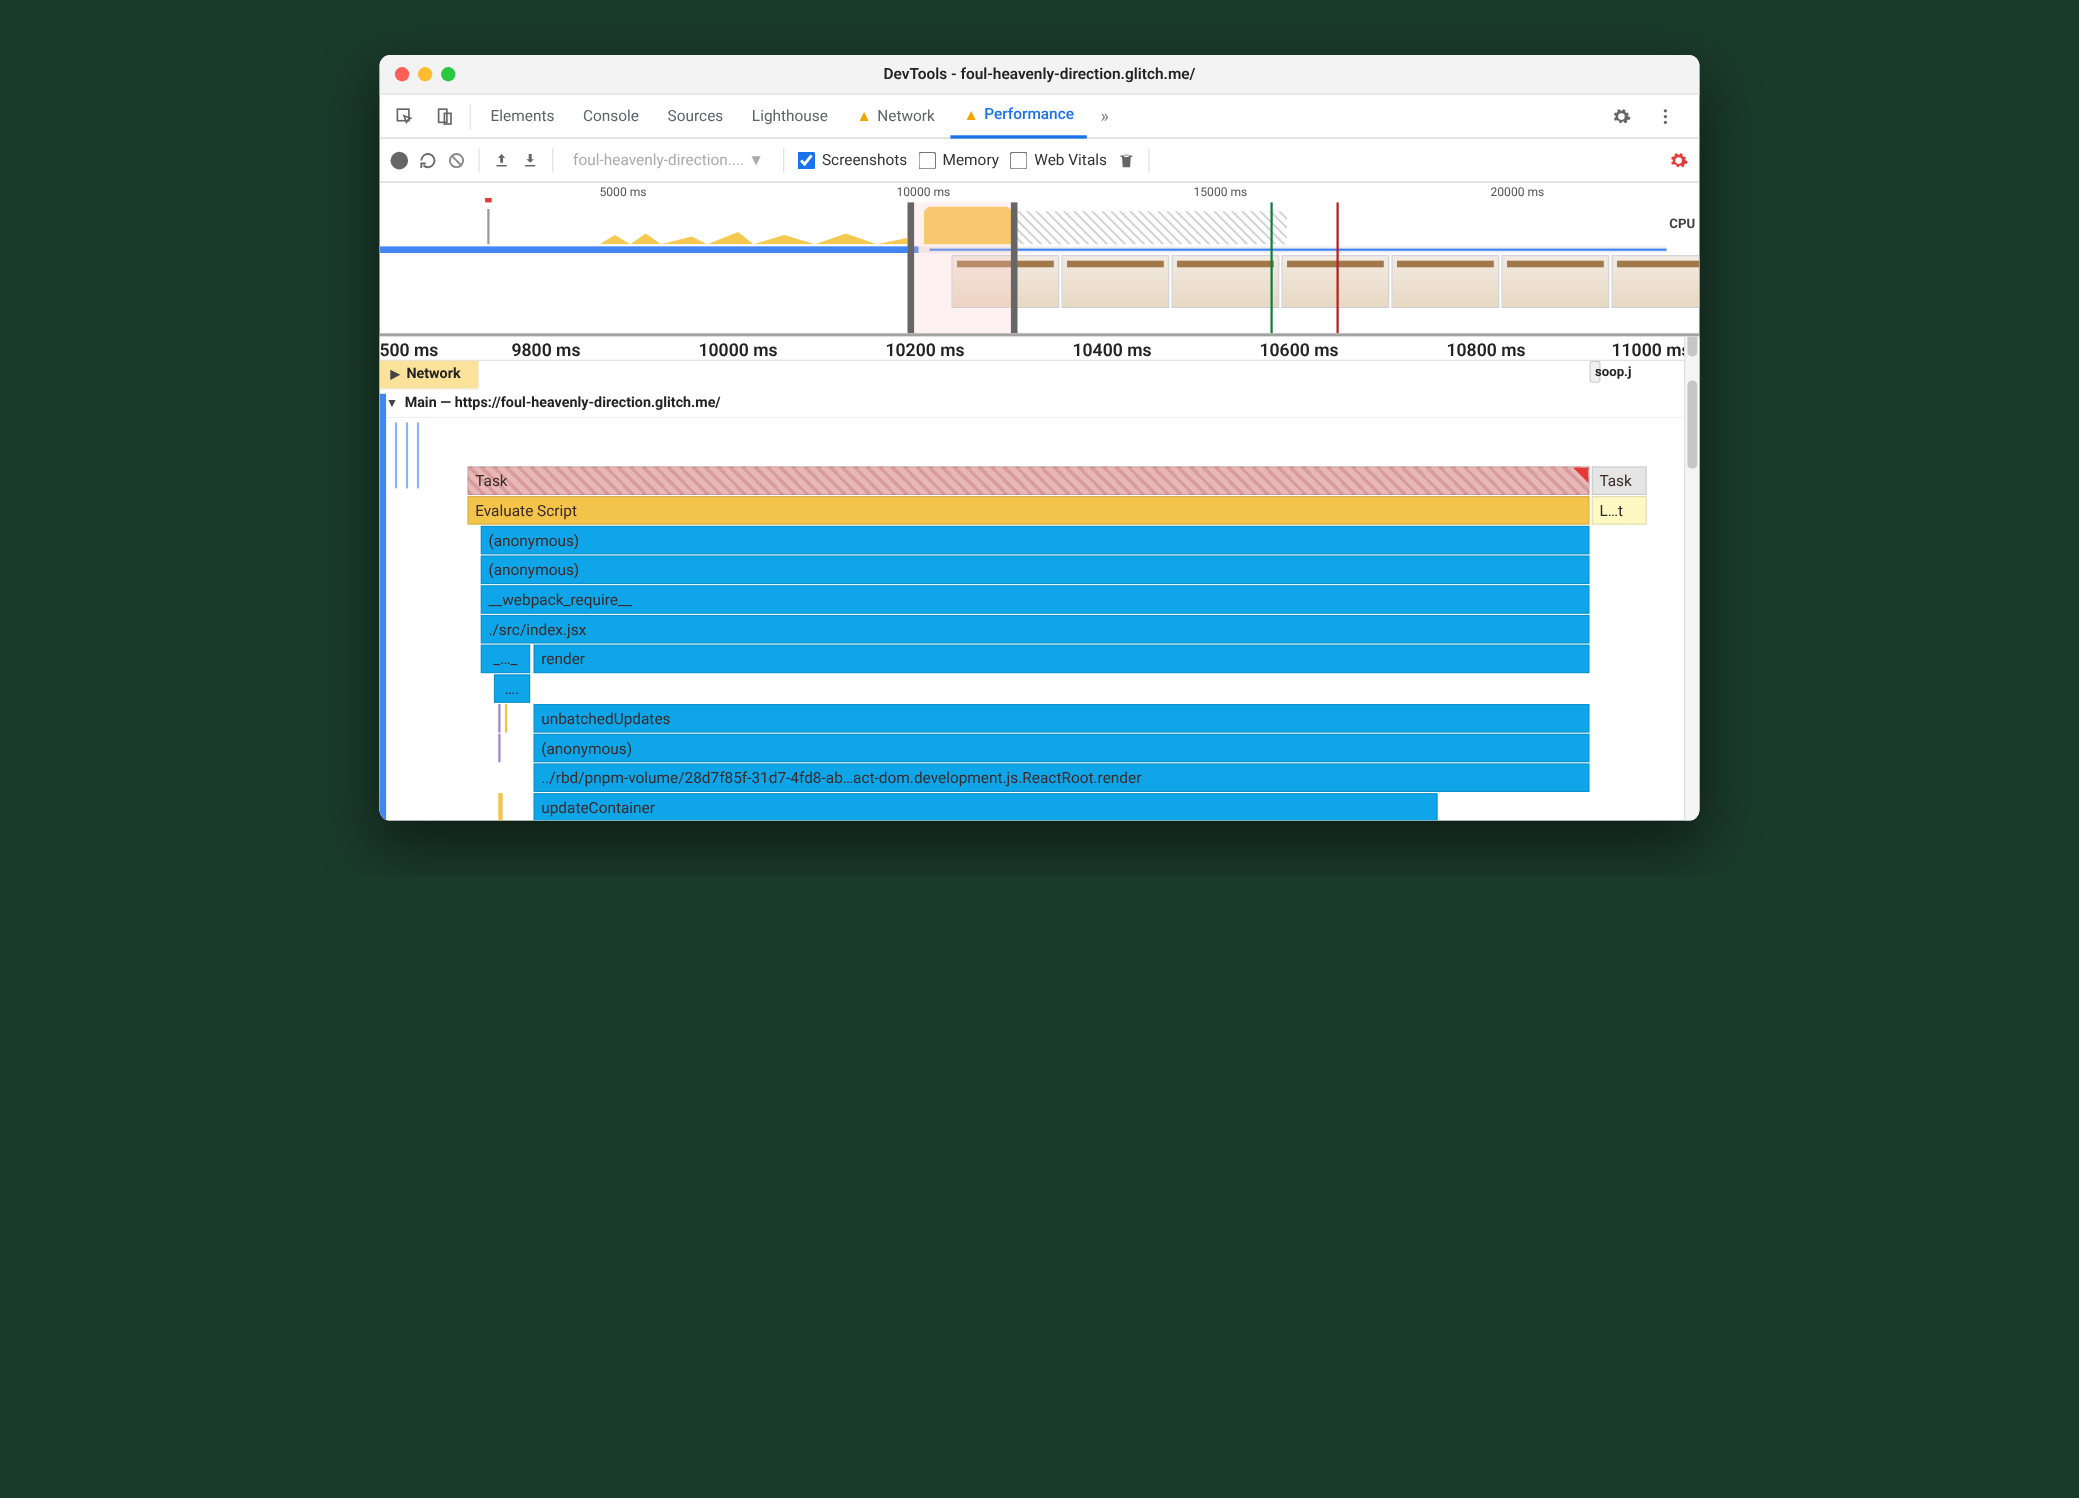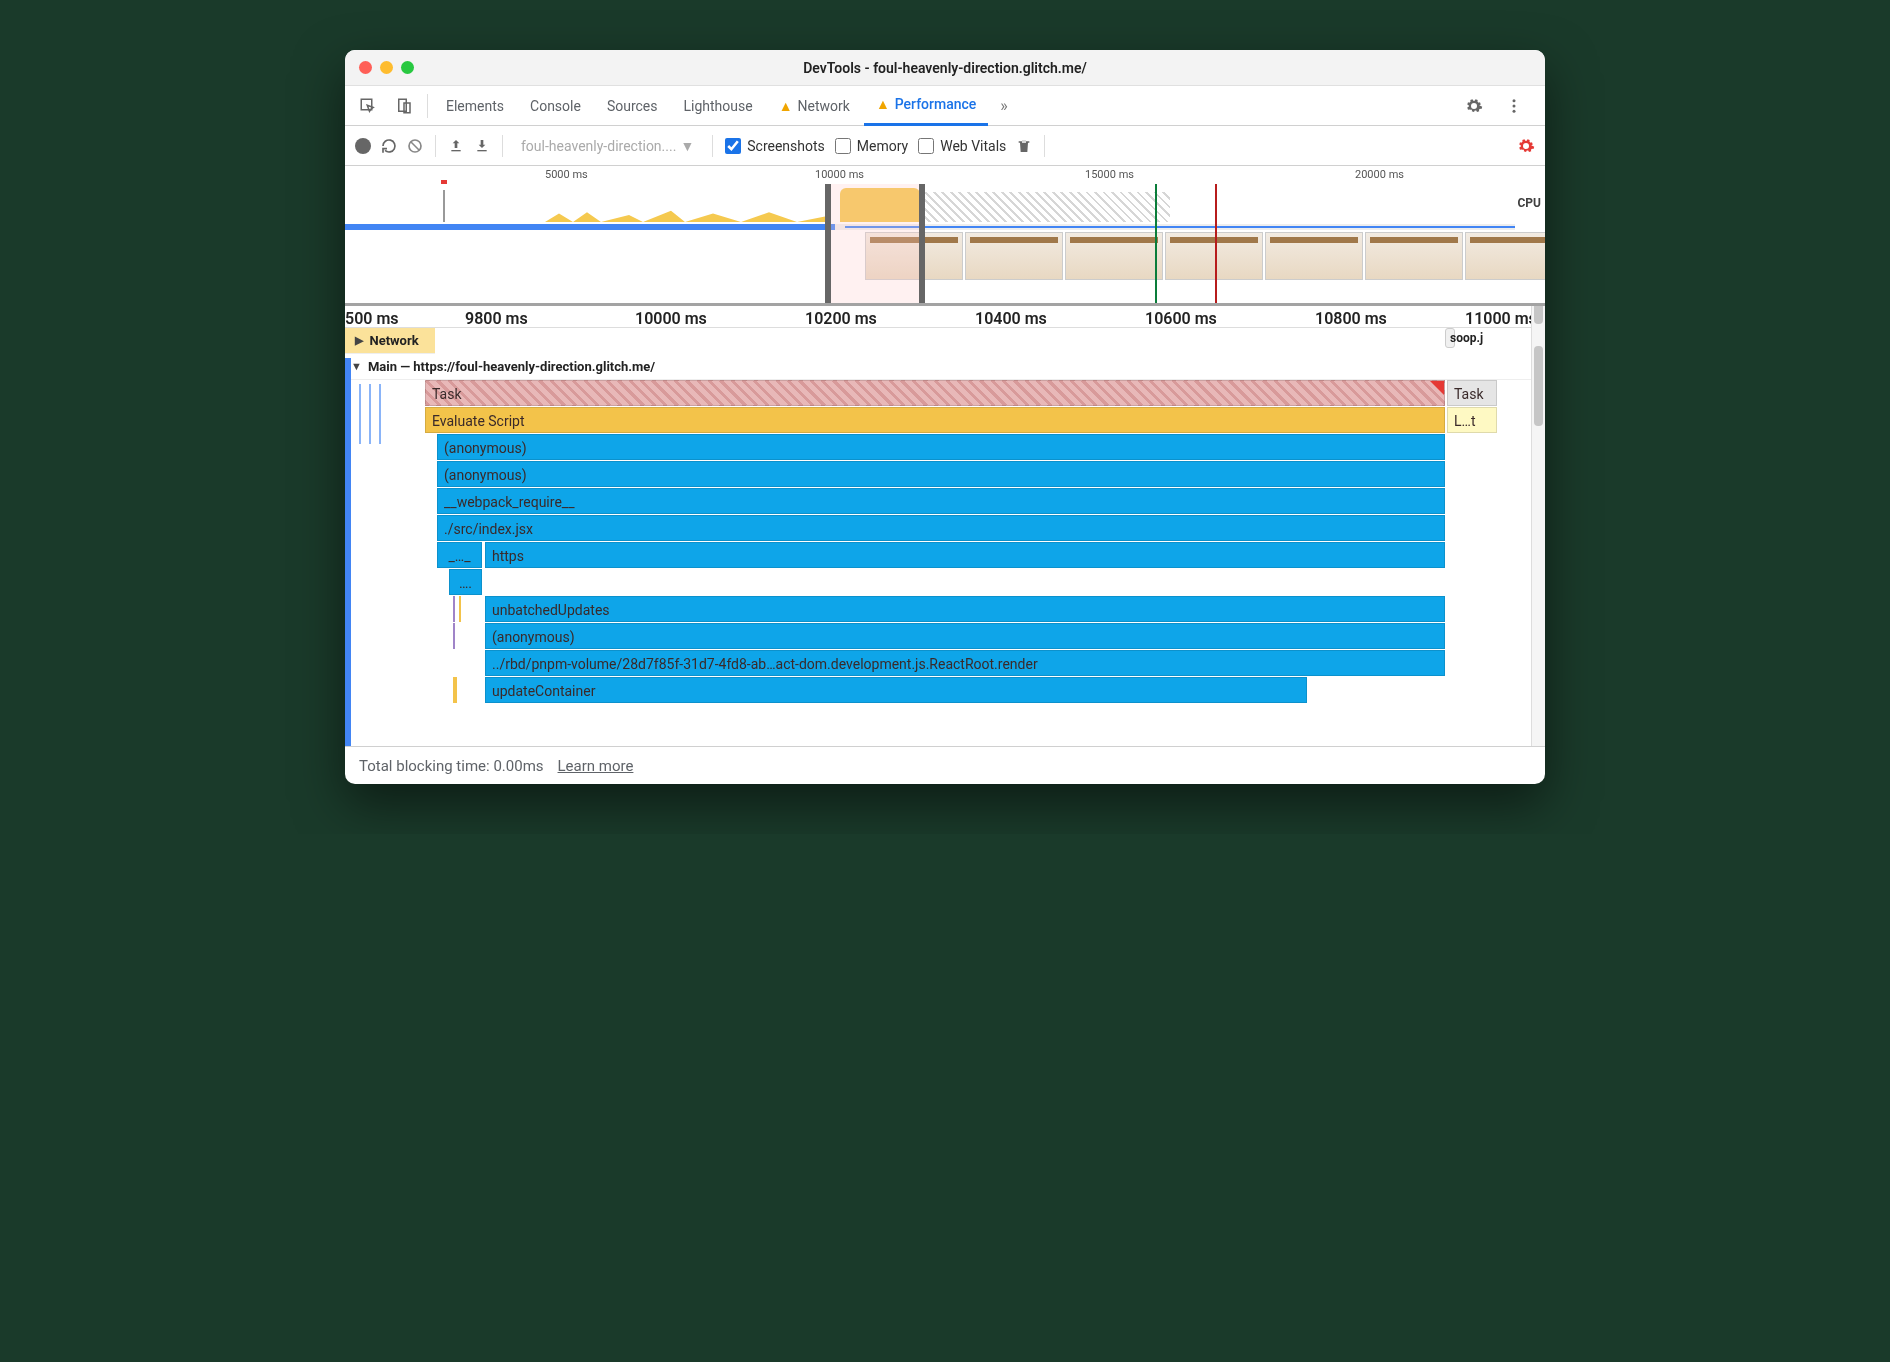--- a/index.html
+++ b/index.html
@@ -108,21 +108,21 @@
   .det-ruler { height:22px; border-bottom:1px solid #ddd; position:relative; color:#222; font-size:16px; font-weight:600;}
   .det-ruler span { position:absolute; top:3px; }
   .det-row {
     display:flex; align-items:center; height:26px; border-bottom:1px solid #eee;
     padding-left:6px; gap:6px;
   }
   .det-header { font-weight:700; color:#222; }
   .tri { font-size:11px; color:#444; }
   
   .flame {
-    position:relative; margin-left:80px;
+    position:relative; margin-left:80px;margin-top:44px;
   }
   .bar {
     height:26px; line-height:26px; font-size:14px;
     position:absolute; white-space:nowrap; overflow:hidden; text-overflow:ellipsis;
     border:1px solid rgba(0,0,0,.12);
     padding-left:6px;
     color:#3a2a2a;
   }
   .bar.grey { background:#e5e5e5; }
   .bar.redstripe { background: repeating-linear-gradient(45deg,#d89a9a 0,#d89a9a 3px,#e8b8b8 3px,#e8b8b8 8px); }
@@ -328,21 +328,21 @@
       <div class="bar grey" style="top:0;left:1022px;width:50px"><span>Task</span></div>
 
       <div class="bar yellow" style="top:27px;left:0;width:1020px"><span>Evaluate Script</span></div>
       <div class="bar lav" style="top:27px;left:1022px;width:50px"><span>L…t</span></div>
 
       <div class="bar pink" style="top:54px;left:12px;width:1008px"><span>(anonymous)</span></div>
       <div class="bar pink" style="top:81px;left:12px;width:1008px"><span>(anonymous)</span></div>
       <div class="bar pink" style="top:108px;left:12px;width:1008px"><span>__webpack_require__</span></div>
       <div class="bar pink" style="top:135px;left:12px;width:1008px"><span>./src/index.jsx</span></div>
       <div class="bar pink" style="top:162px;left:12px;width:45px;text-align:center;padding:0"><span>_…_</span></div>
-      <div class="bar pink" style="top:162px;left:60px;width:960px"><span>https</span></div>
+      <div class="bar pink" style="top:162px;left:60px;width:960px"><span>render</span></div>
       <div class="bar pink" style="top:189px;left:24px;width:33px;text-align:center;padding:0"><span>….</span></div>
       <div class="bar pink" style="top:216px;left:60px;width:960px"><span>unbatchedUpdates</span></div>
       <div class="bar pink" style="top:243px;left:60px;width:960px"><span>(anonymous)</span></div>
       <div class="bar pink" style="top:270px;left:60px;width:960px"><span>../rbd/pnpm-volume/28d7f85f-31d7-4fd8-ab…act-dom.development.js.ReactRoot.render</span></div>
       <div class="bar pink" style="top:297px;left:60px;width:822px"><span>updateContainer</span></div>
 
       <div class="stub" style="top:216px;left:28px"></div>
       <div class="stub" style="top:243px;left:28px"></div>
       <div class="stub" style="top:216px;left:34px;background:#f3c34a"></div>
       <div class="stub" style="top:297px;left:28px;background:#f3c34a;width:4px"></div>
@@ -353,18 +353,14 @@
       <div class="thumb" style="top:-4px;height:22px"></div>
       <div class="thumb" style="top:40px;height:80px"></div>
     </div>
 
     <div style="position:absolute;left:0;top:52px;bottom:0;width:6px;background:#4285f4"></div>
     <div style="position:absolute;left:14px;top:78px;width:2px;height:60px;background:#8ab4f8"></div>
     <div style="position:absolute;left:24px;top:78px;width:2px;height:60px;background:#8ab4f8"></div>
     <div style="position:absolute;left:34px;top:78px;width:2px;height:60px;background:#8ab4f8"></div>
   </div>
 
-  <div class="status">
-    <span>Total blocking time: 0.00ms</span>
-    <a href="#">Learn more</a>
-  </div>
 
 </div>
 
 </body></html>

